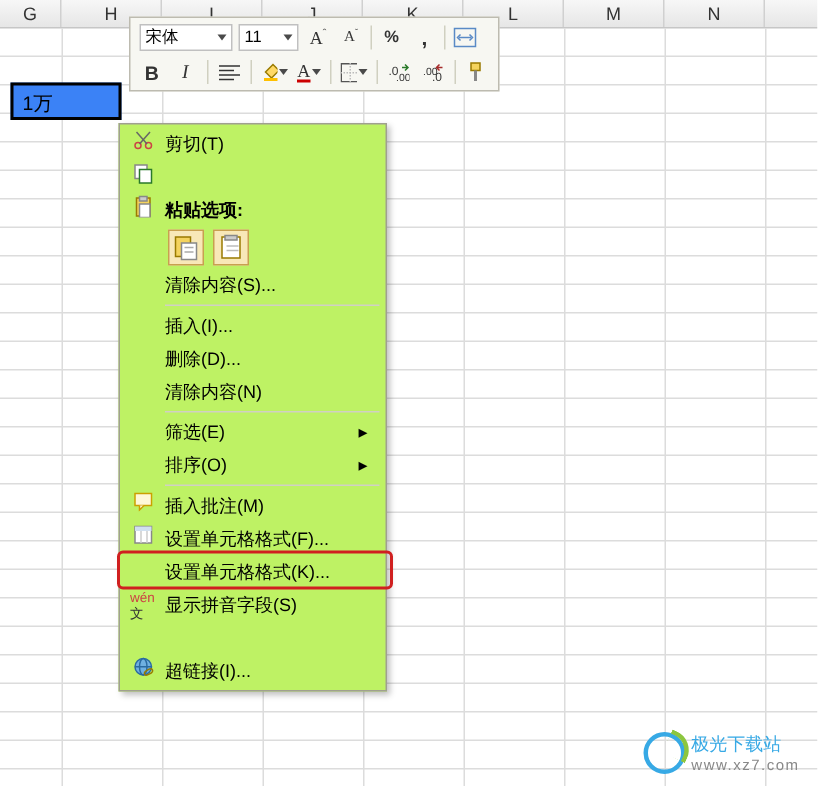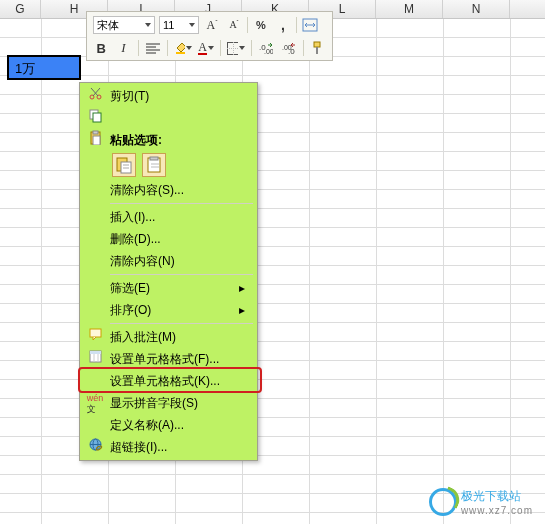--- a/index.html
+++ b/index.html
@@ -279,21 +279,20 @@
     <span class="mi-text">设置单元格格式(K)...</span>
   </div>
   <div class="mi">
     <span class="mi-icon">
       <span style="font-size:9px;color:#c44">wén<br><span style="color:#333">文</span></span>
     </span>
     <span class="mi-text">显示拼音字段(S)</span>
   </div>
   <div class="mi">
     <span class="mi-icon"></span>
-    <span class="mi-text">定义名称(A)...</span>
   </div>
   <div class="mi">
     <span class="mi-icon">
       <svg width="15" height="15">
           <circle cx="7.5" cy="7.5" r="5.5" fill="#6fb0e0" stroke="#2a6aa0"></circle>
           <ellipse cx="7.5" cy="7.5" rx="2.5" ry="5.5" fill="none" stroke="#2a6aa0"></ellipse>
           <line x1="2" y1="7.5" x2="13" y2="7.5" stroke="#2a6aa0"></line>
           <ellipse cx="11" cy="11" rx="3" ry="1.5" fill="none" stroke="#997a00" transform="rotate(-30 11 11)"></ellipse>
         </svg>
     </span>

